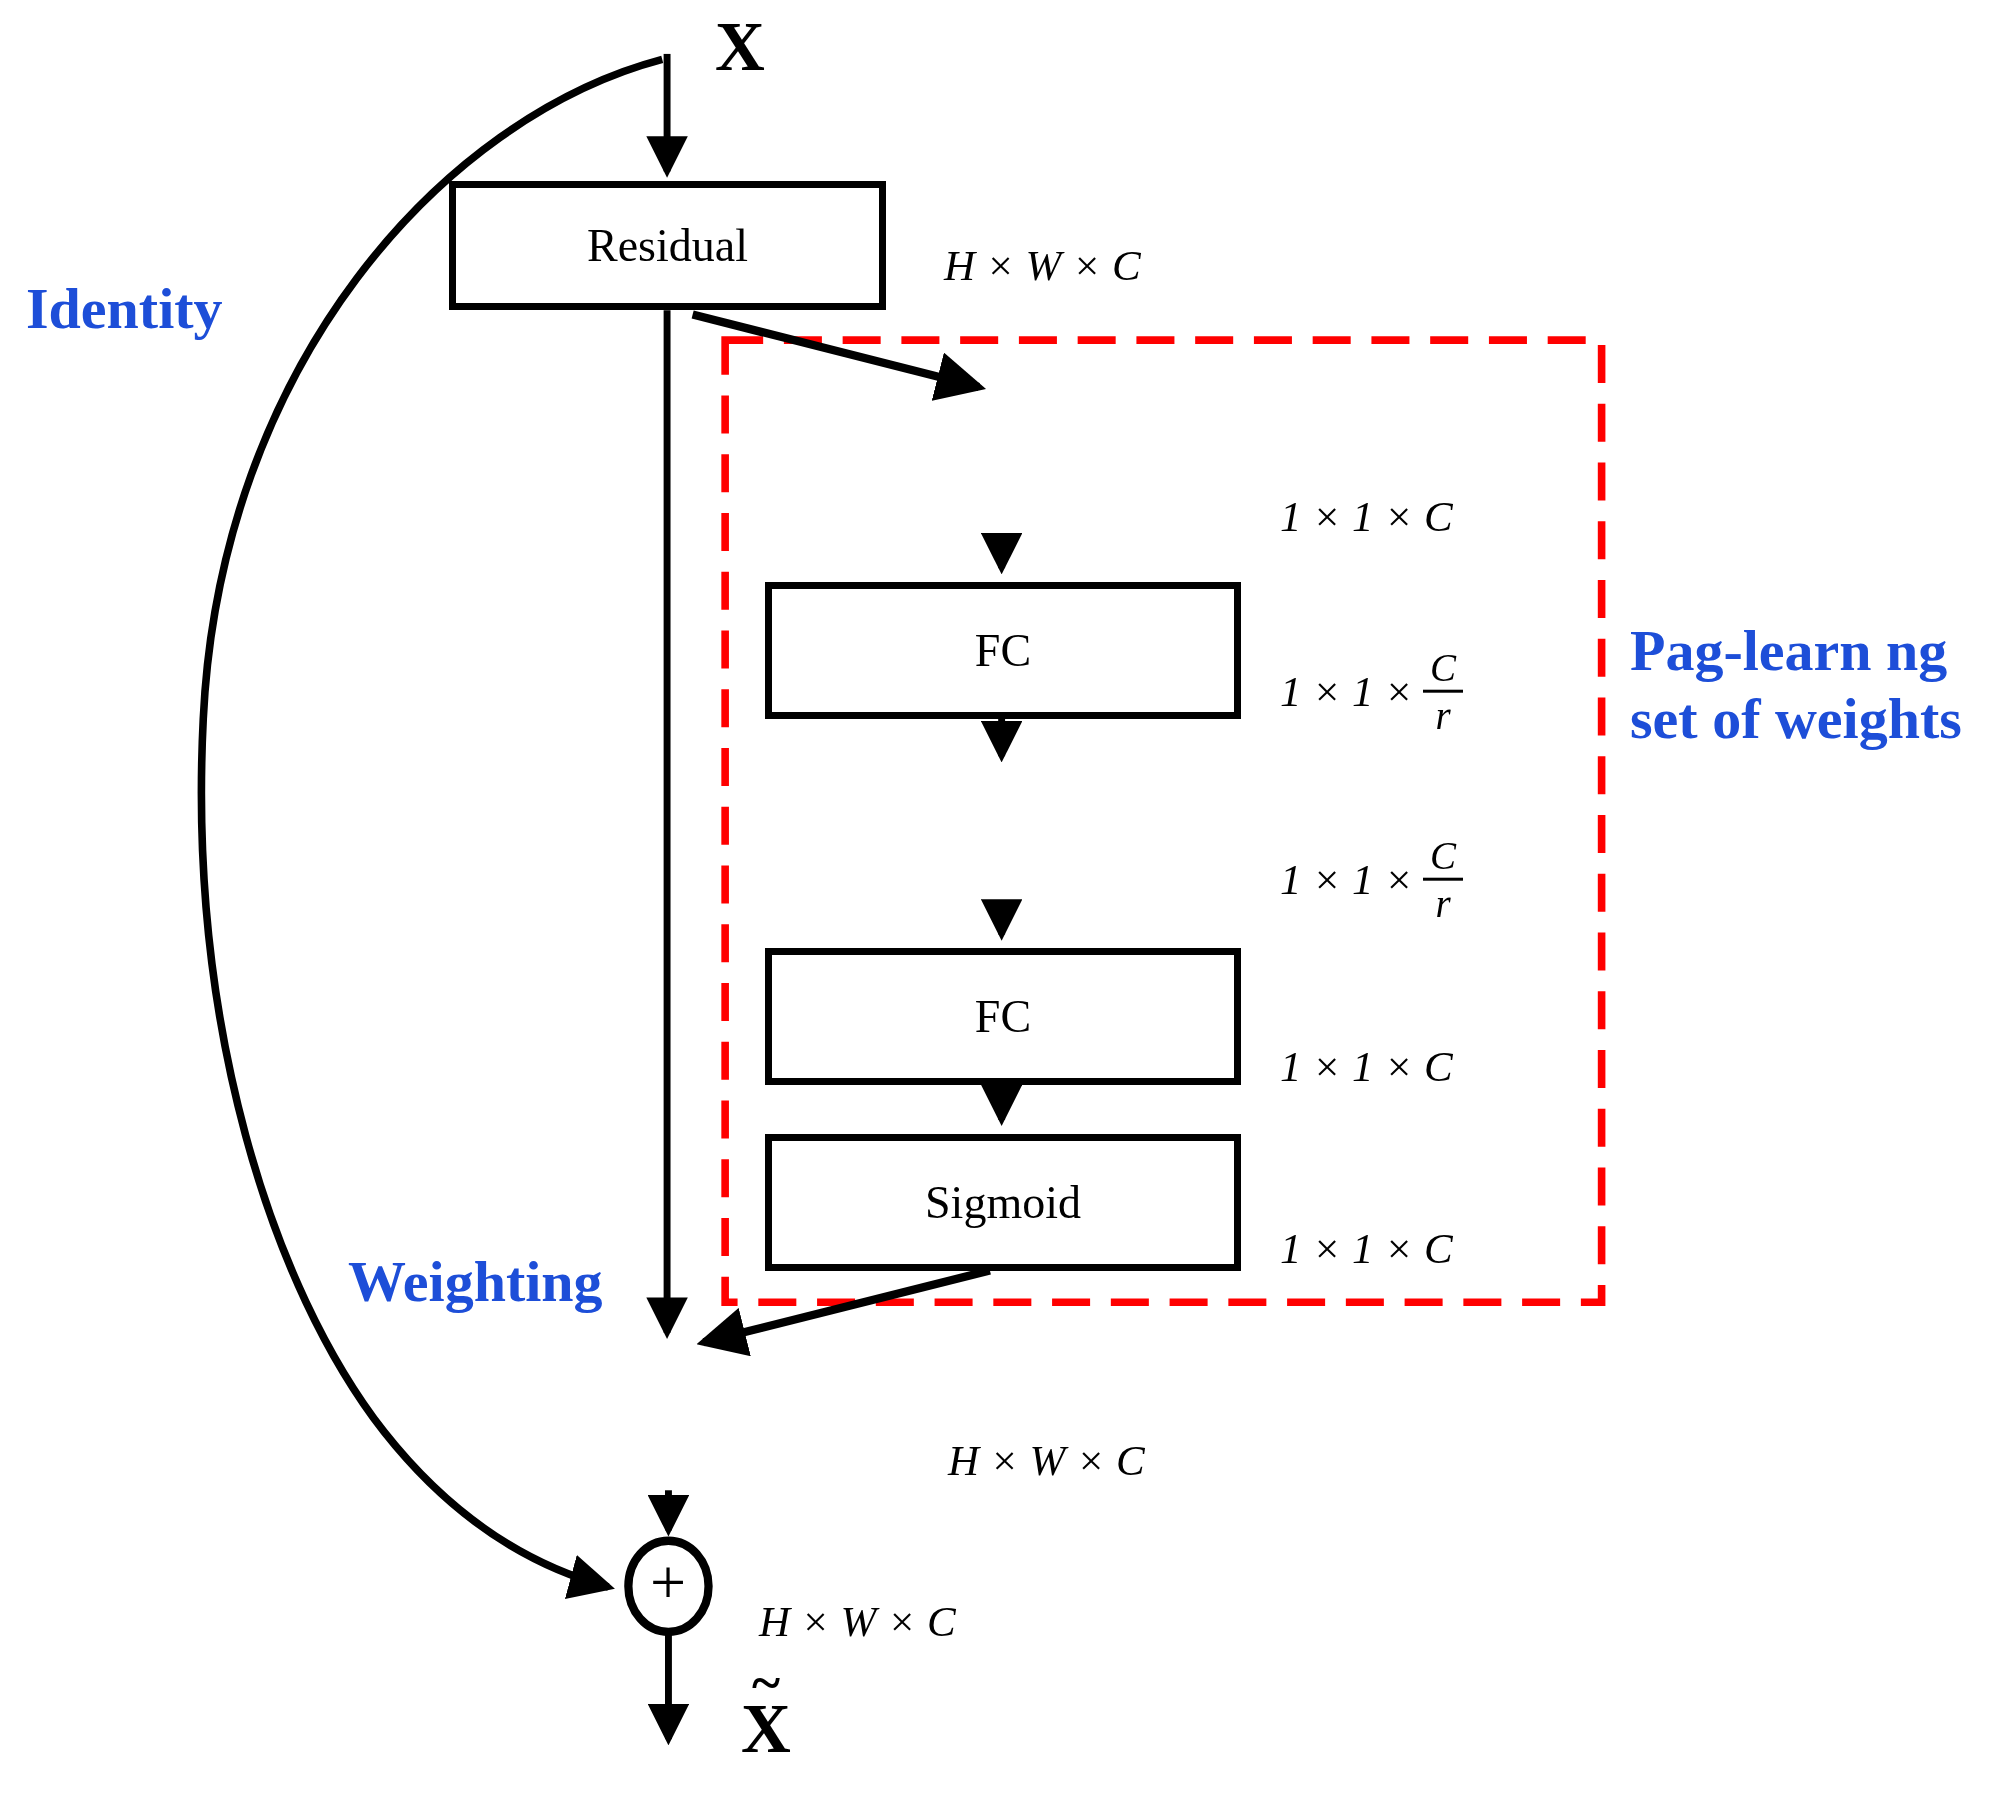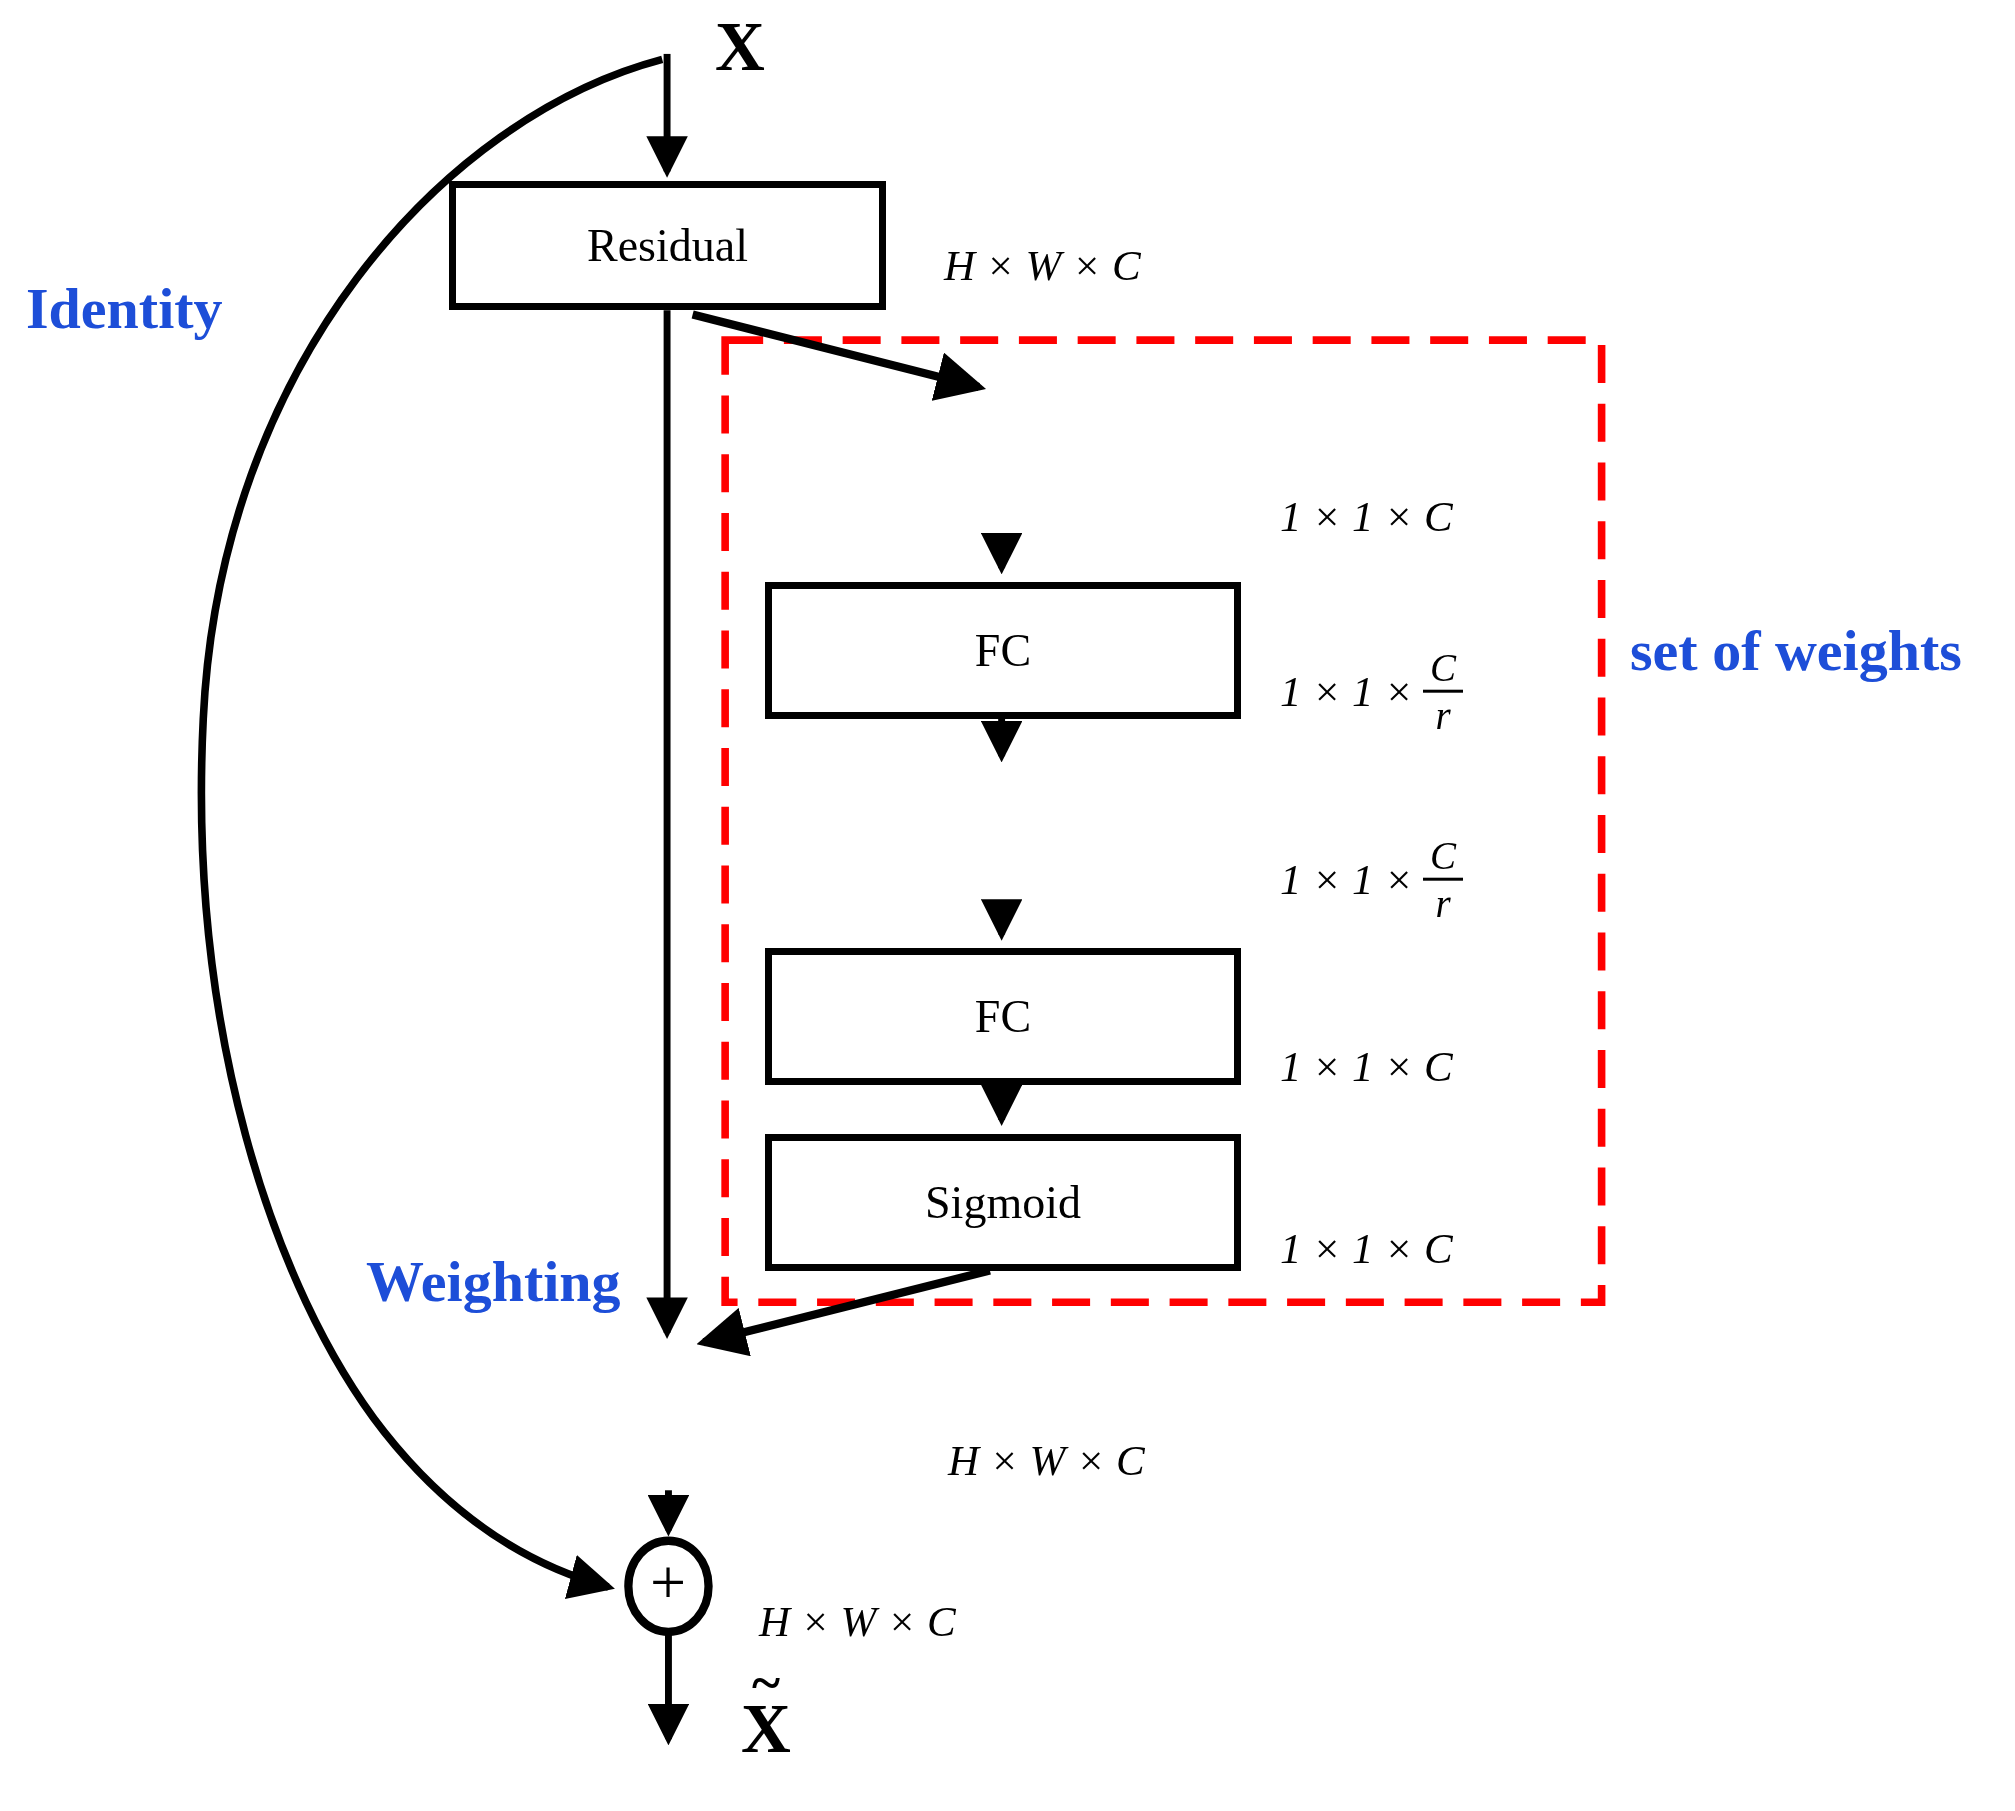--- a/index.html
+++ b/index.html
@@ -106,20 +106,21 @@
   <div class="dim" style="left:1280px;top:1248px;">1 × 1 × C</div>
 
   <div class="dim" style="left:948px;top:1460px;">H × W × C</div>
 
   <div class="dim" style="left:759px;top:1621px;">H × W × C</div>
 
   <div class="red" style="left:26px;top:271px;">
     <div>Identity</div>
   </div>
 
-  <div class="red" style="left:366px;top:1244px;">Weighting</div>
+  <div class="red" style="left:348px;top:1244px;">Weighting</div>
 
   <div class="red" style="left:1630px;top:617px;line-height:1.18;">
+    <div>Pag-learn ng</div>
     <div>set of weights</div>
   </div>
 
 </div>
 
 
 </body></html>

